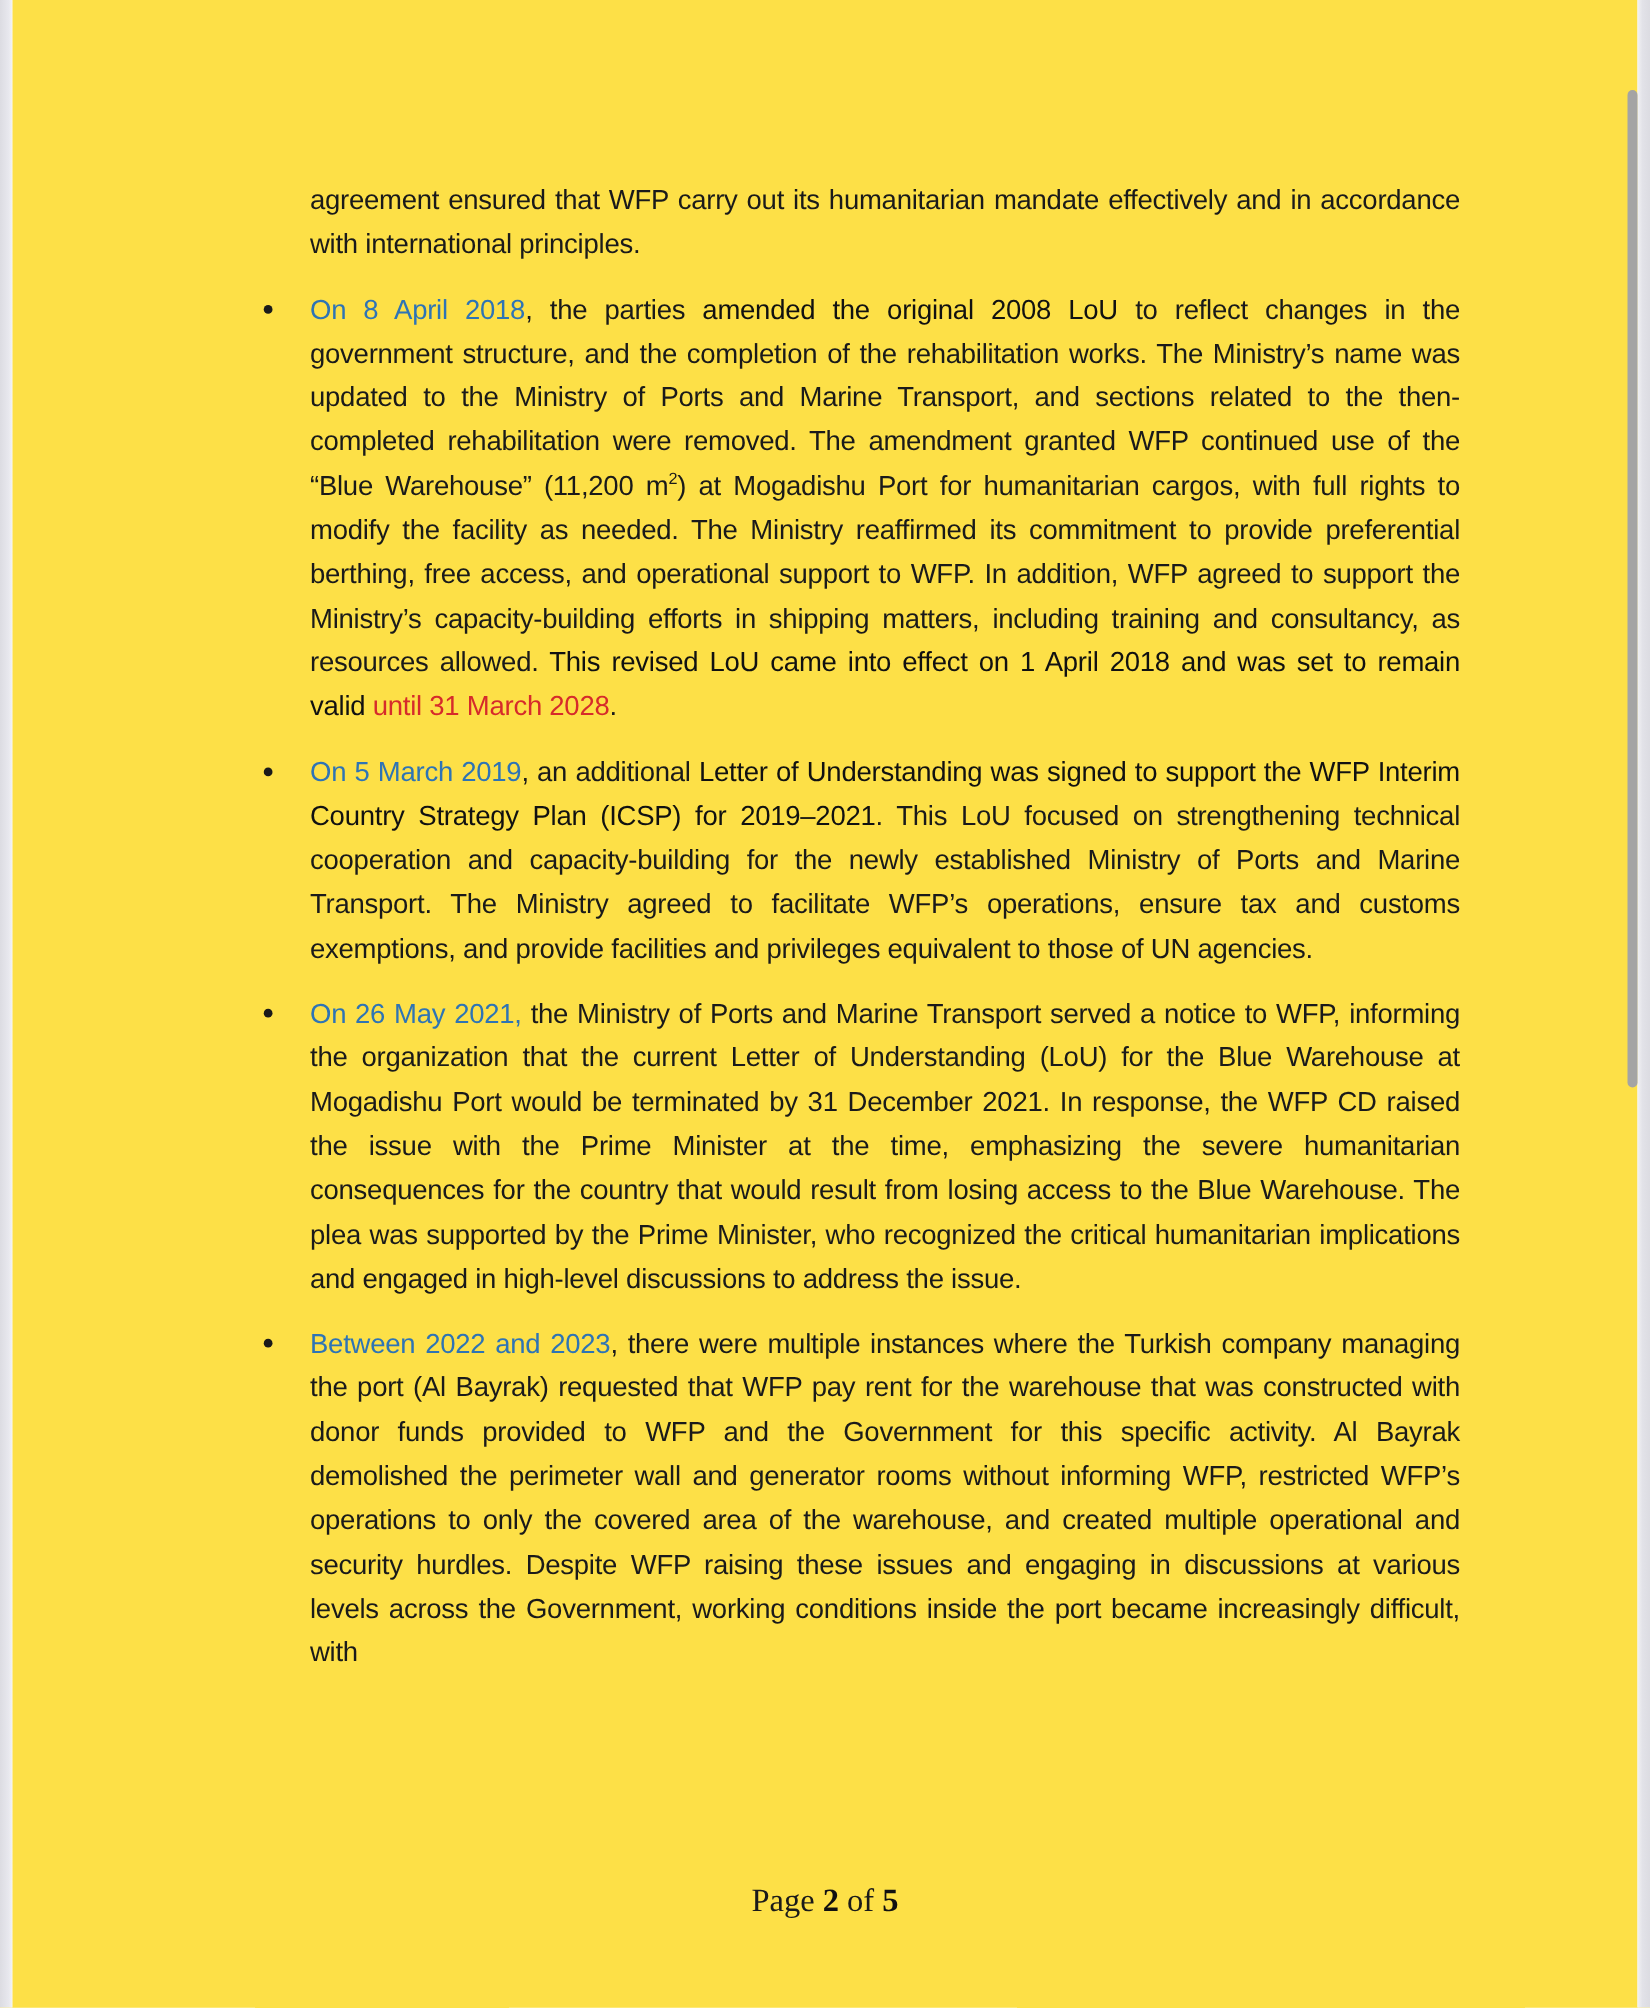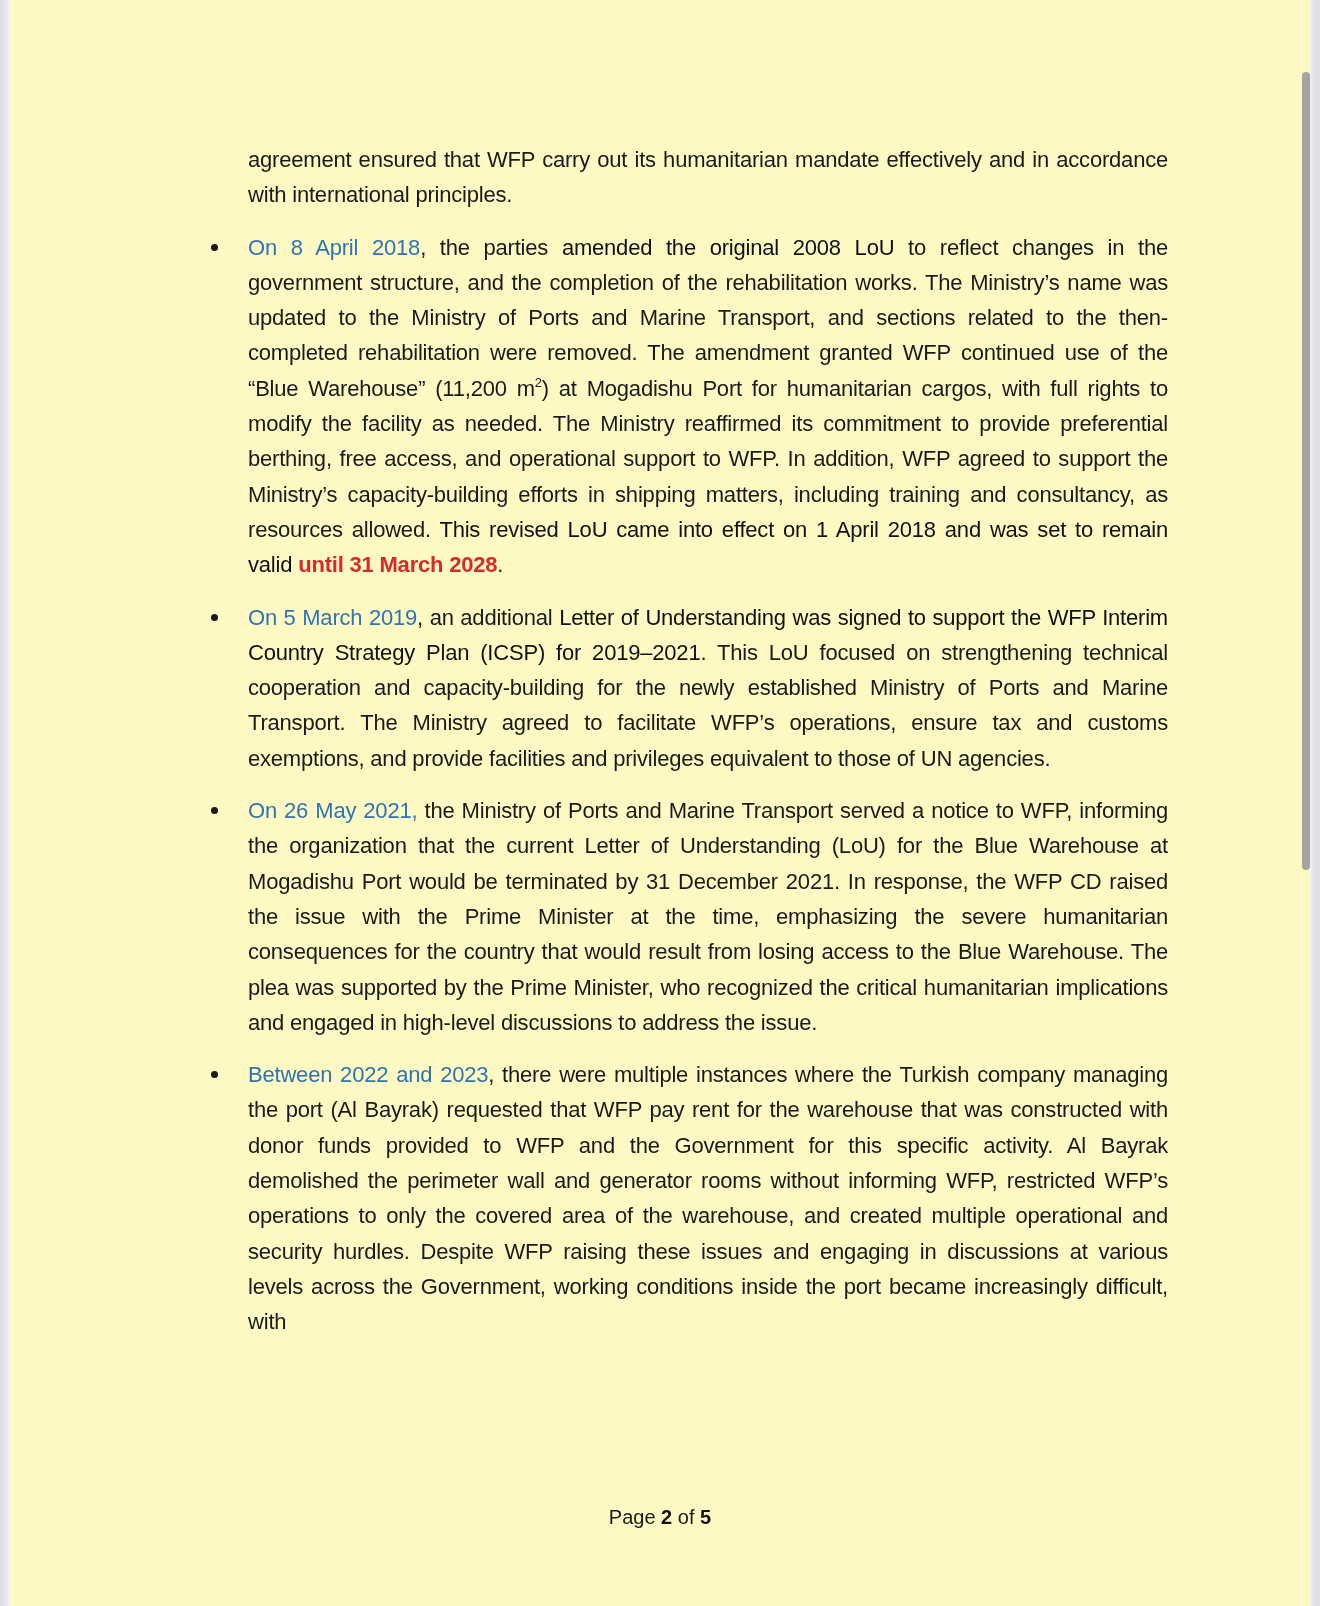--- a/index.html
+++ b/index.html
@@ -15,41 +15,41 @@
   .gutter-right {
     position: absolute; right: 0; top: 0; width: 10px; height: 1606px;
     background: linear-gradient(to right, #f2f2f4, #e2e2e8 40%, #dcdce2);
   }
   .scrollbar-thumb {
     position: absolute; left: 1302px; top: 72px; width: 8px; height: 798px;
     background: #a4a4a4; border-radius: 4px;
   }
   .page {
     position: absolute; left: 10px; top: 0; width: 1300px; height: 1606px;
-    background: #fef9c3;
+    background: #fde047;
   }
   .content {
     position: absolute; left: 238px; top: 142px; width: 920px;
     font-size: 22px; line-height: 35.3px; color: #1a1a1a;
     letter-spacing: -0.2px;
   }
   .para { margin: 0 0 17px 0; text-align: justify; }
   ul.bullets { list-style: none; margin: 0; padding: 0; }
   ul.bullets li { position: relative; margin: 0 0 17px 0; text-align: justify; }
   .bullet-dot {
     position: absolute; left: -37px; top: 14px; width: 7px; height: 7px;
     border-radius: 50%; background: #1a1a1a;
   }
   .date { color: #2e74b5; font-weight: normal; }
   .b { font-weight: normal; color: #111; }
-  .red { color: #d62b2b; font-weight: bold; margin-top: 32px; }
+  .red { color: #d62b2b; font-weight: normal; margin-top: 32px; }
   sup { font-size: 13px; line-height: 0; vertical-align: 9px; }
   .footer {
     position: absolute; left: 0; width: 1320px; top: 1506px;
-    text-align: center; font-size: 20px; color: #1a1a1a;
+    text-align: center; font-size: 26px; color: #1a1a1a; font-family: Liberation Serif, serif;
   }
   .footer .b { font-weight: bold; }
 </style>
 </head>
 <body>
 
 <div class="gutter-left"></div>
 
 <div class="page">
   <div class="content">

